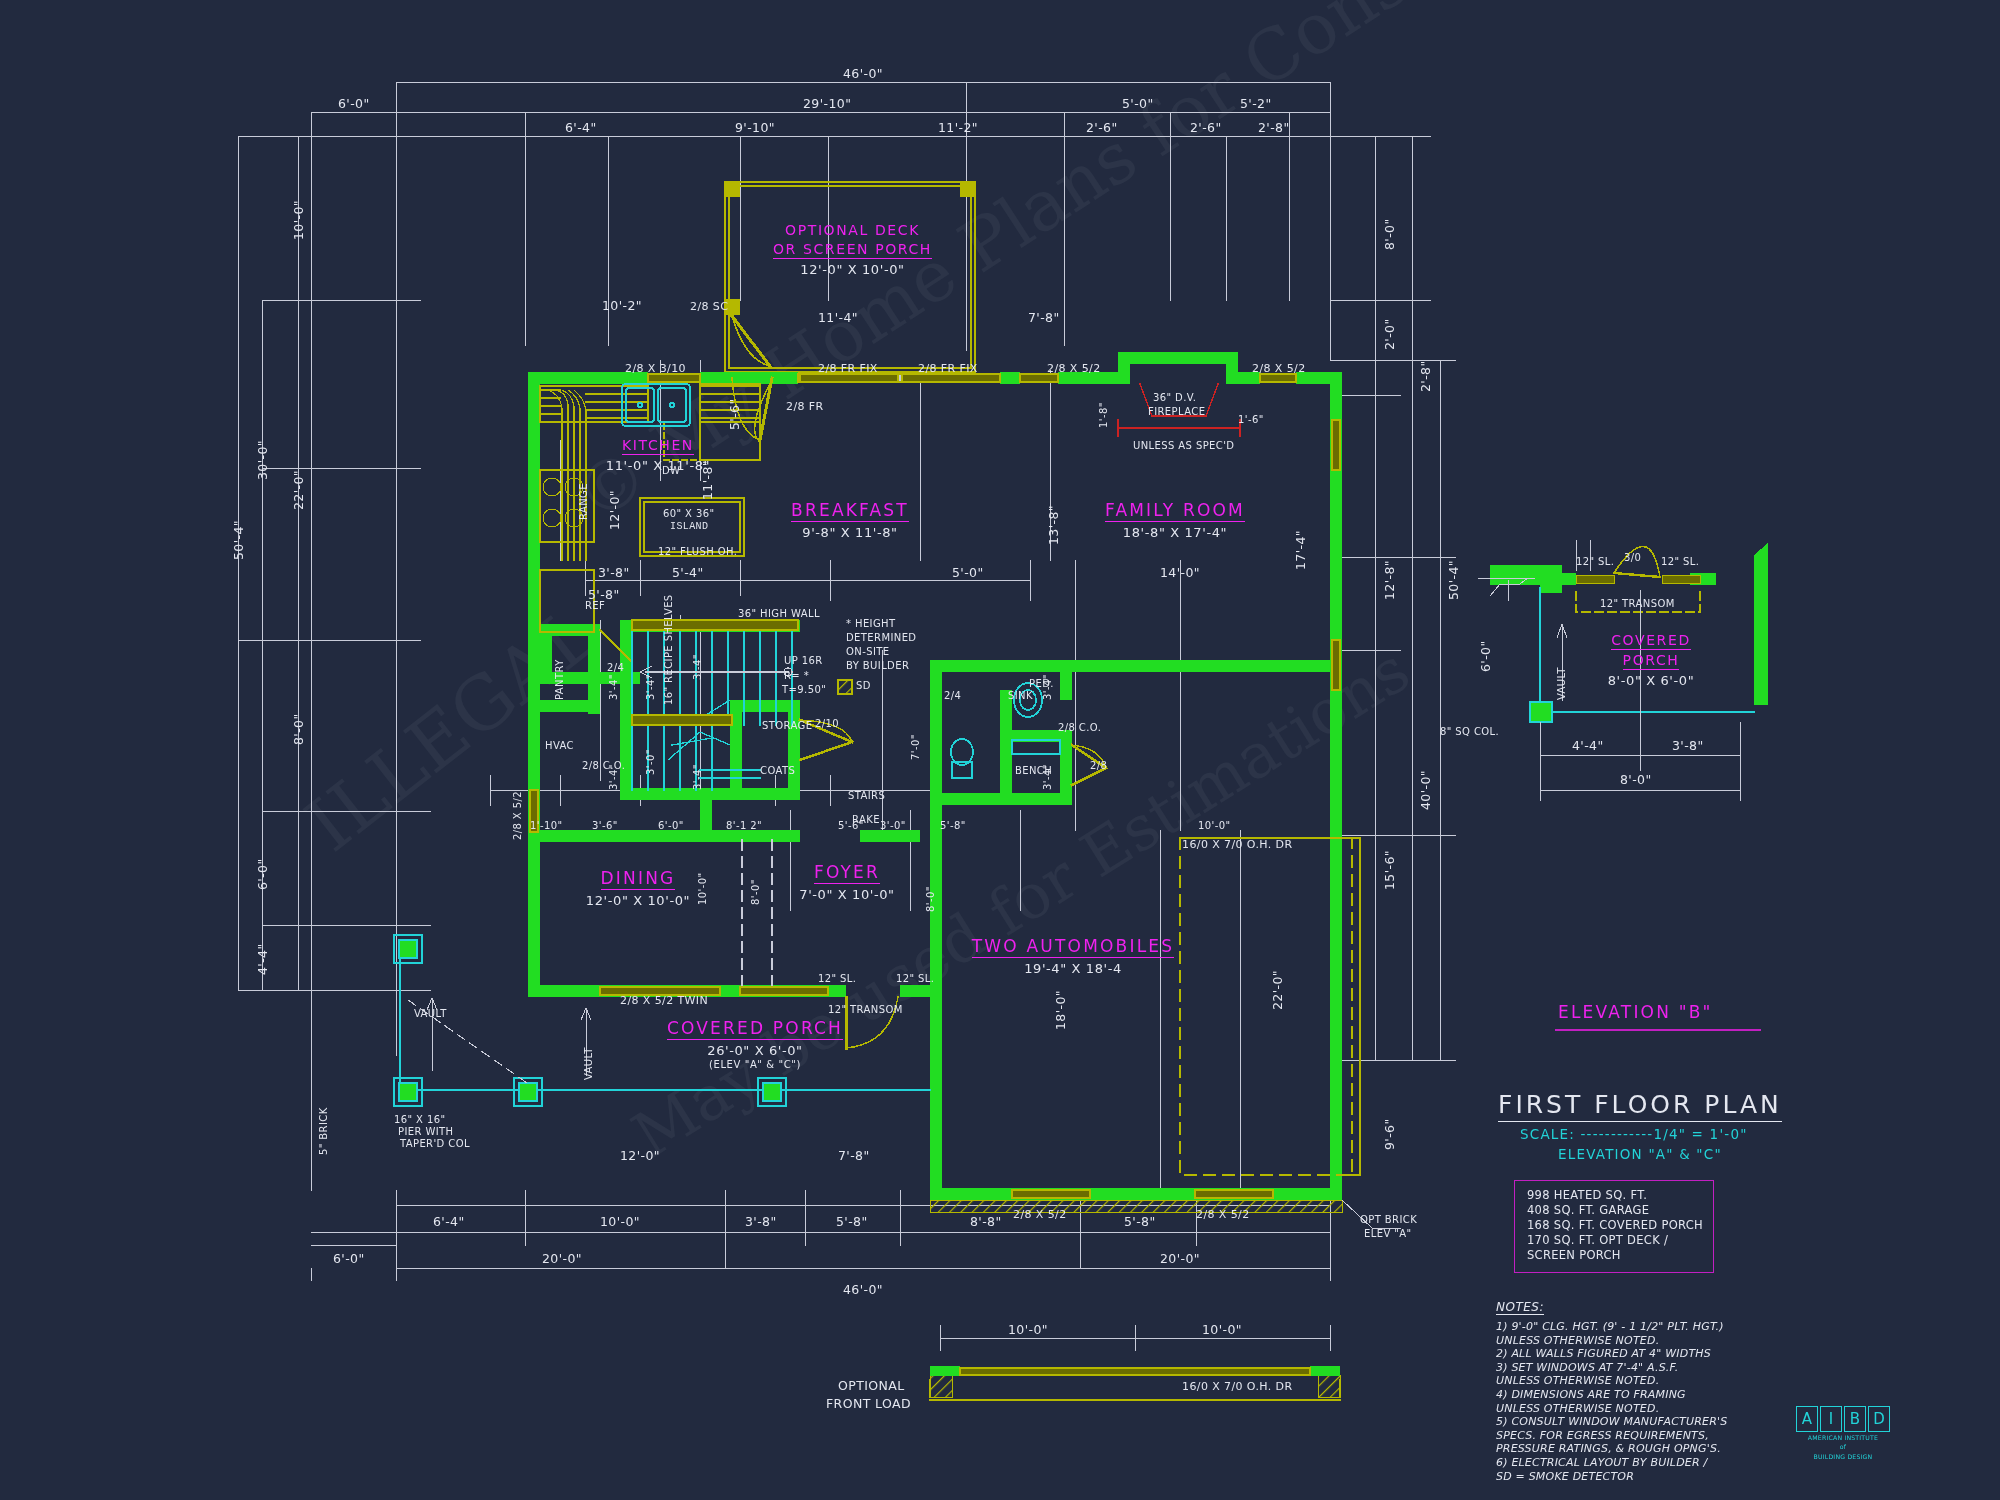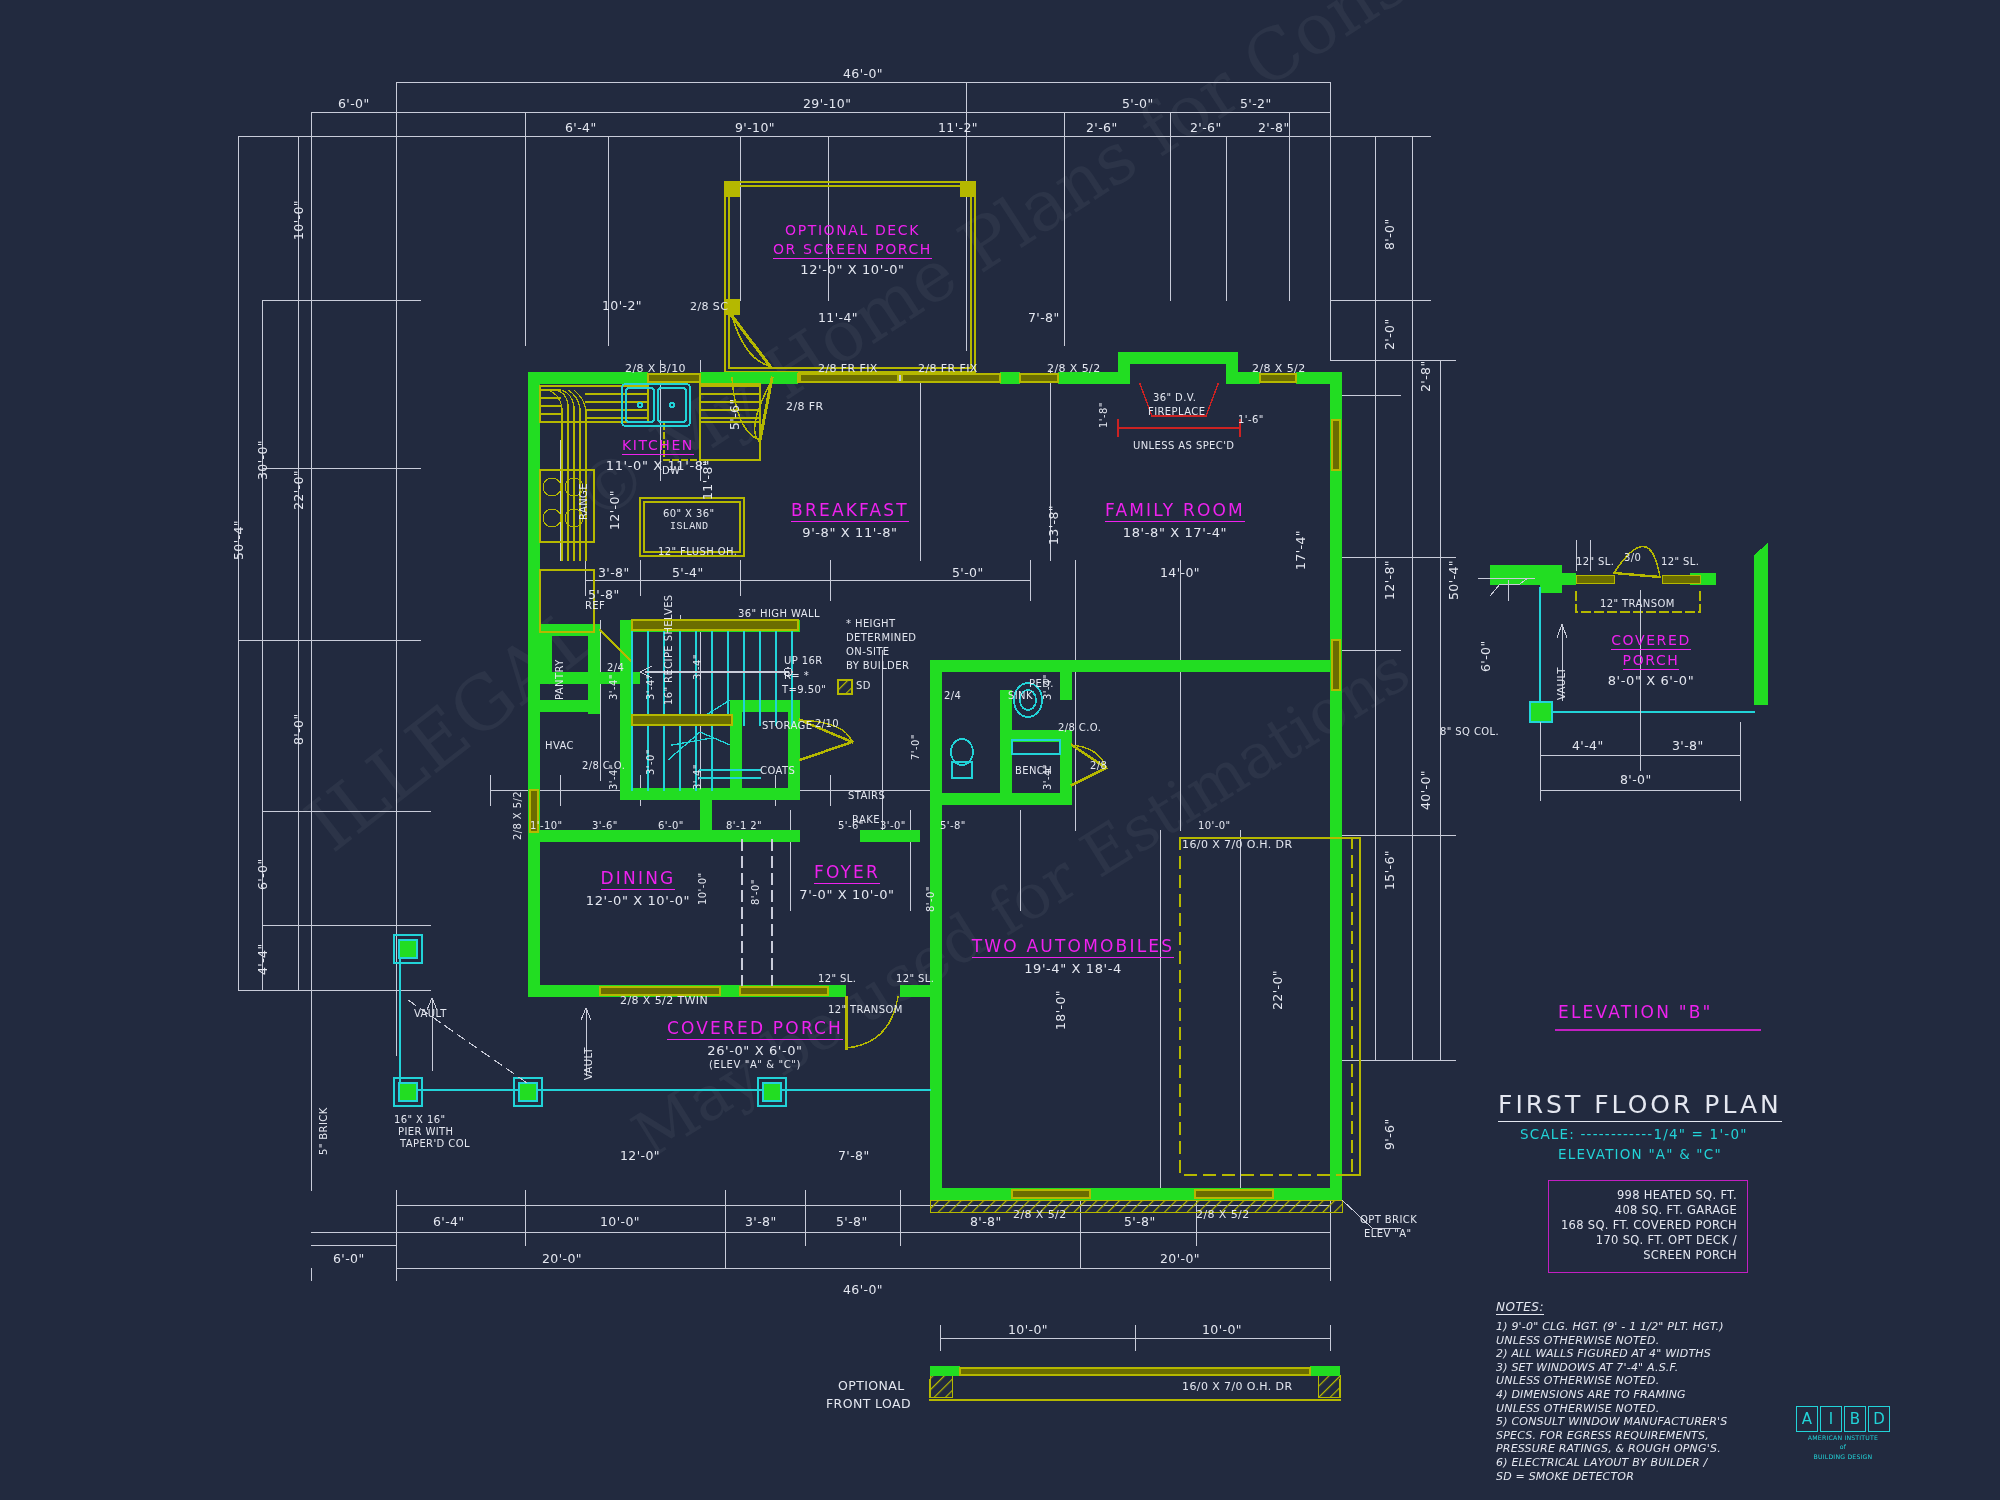--- a/index.html
+++ b/index.html
@@ -684,21 +684,21 @@
 <div class="abs dim" style="left:1572px;top:738px;">4'-4"</div>
 <div class="abs dim" style="left:1672px;top:738px;">3'-8"</div>
 <div class="abs dim" style="left:1620px;top:772px;">8'-0"</div>
 <div class="abs dim vert" style="left:1478px;top:672px;">6'-0"</div>
 <div class="abs room" style="left:1558px;top:1002px;border:none;">ELEVATION "B"</div>
 
 <div class="abs title" style="left:1498px;top:1090px;">FIRST FLOOR PLAN</div>
 <div class="abs subttl" style="left:1520px;top:1126px;">SCALE: ------------1/4" = 1'-0"</div>
 <div class="abs subttl" style="left:1558px;top:1146px;">ELEVATION "A" &amp; "C"</div>
 
-<div class="abs sqbox" style="left:1548px;top:1180px;text-align:right;">
+<div class="abs sqbox" style="left:1514px;top:1180px;">
   <div>998 HEATED SQ. FT.</div>
   <div>408 SQ. FT. GARAGE</div>
   <div>168 SQ. FT. COVERED PORCH</div>
   <div>170 SQ. FT. OPT DECK /</div>
   <div>        SCREEN PORCH</div>
 </div>
 
 <div class="abs" style="left:1496px;top:1296px;font-style:italic;">
   <div class="notes-h">NOTES:</div>
   <div style="margin-top:5px;">

